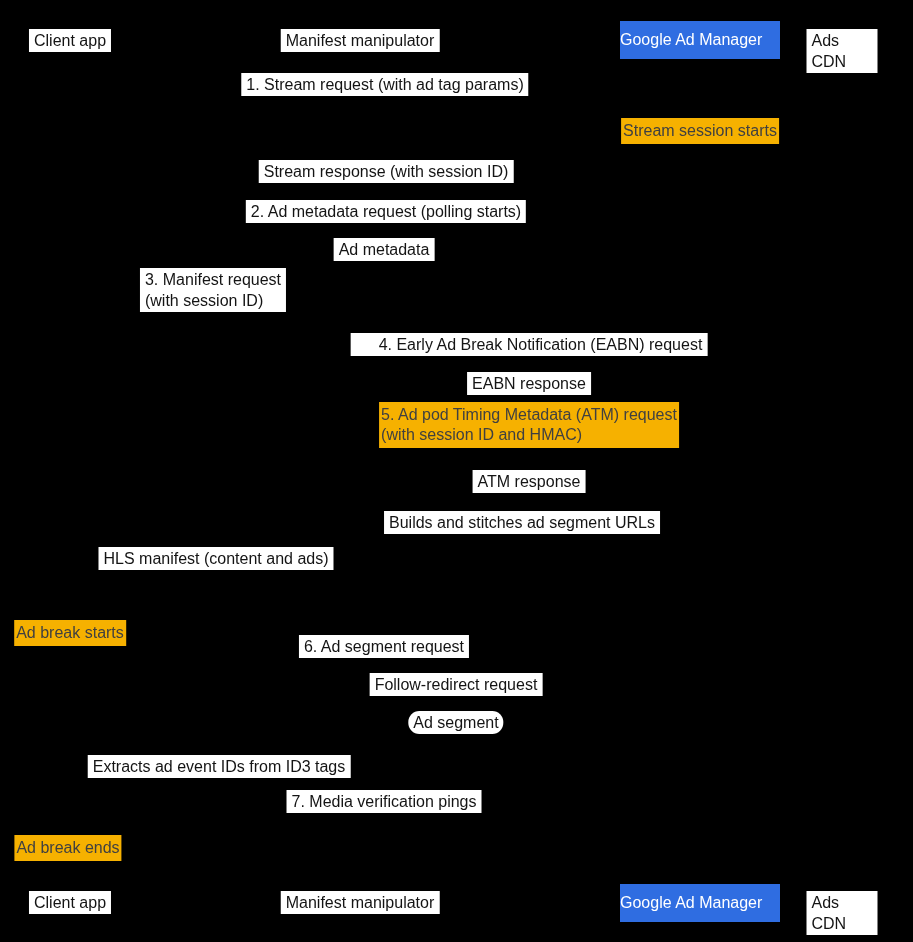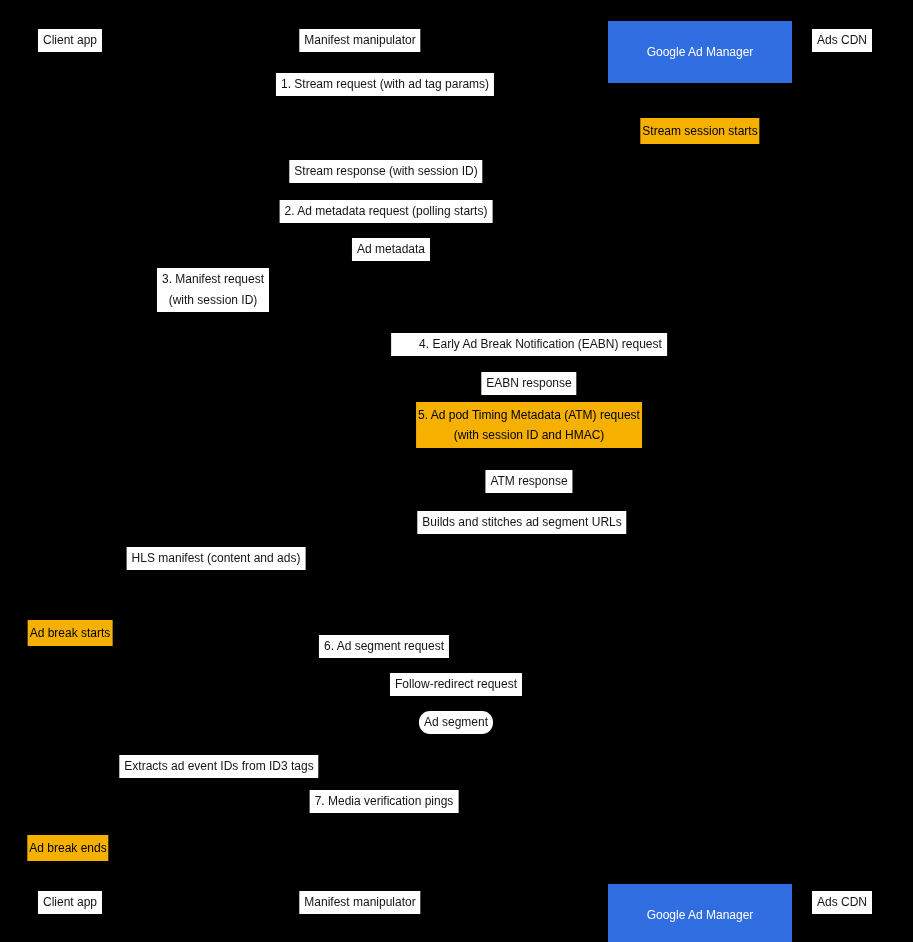--- a/index.html
+++ b/index.html
@@ -13,59 +13,58 @@
     height: 942px;
     background: #000000;
     font-family: "Liberation Sans", sans-serif;
     overflow: hidden;
   }
   .label {
     position: absolute;
     transform: translateX(-50%);
     background: #ffffff;
     color: #141414;
-    font-size: 12px;
+    font-size: 16px;
     line-height: 21px;
     padding: 1px 5px;
     white-space: pre-line;
-    text-align: center;
   }
   .label.note {
     background: #F6B100;
-    color: #000000;
+    color: #404040;
     line-height: 20px;
     padding: 3px 2px;
   }
   .label.highlight {
     background: #2F6DE1;
     color: #ffffff;
     width: 160px;
     height: 38px;
     line-height: 38px;
-    padding: 12px;
+    padding: 0;
     white-space: nowrap;
   }
 </style>
 </head>
 <body>
 
 <div id="canvas">
     <div class="label" style="left: 70px; top: 29px;">Client app</div>
     <div class="label" style="left: 70px; top: 891px;">Client app</div>
     <div class="label" style="left: 360px; top: 29px;">Manifest manipulator</div>
     <div class="label" style="left: 360px; top: 891px;">Manifest manipulator</div>
     <div class="label highlight" style="left: 700px; top: 21px;">Google Ad Manager</div>
     <div class="label highlight" style="left: 700px; top: 884px;">Google Ad Manager</div>
     <div class="label" style="left: 842px; top: 29px;">Ads CDN</div>
     <div class="label" style="left: 842px; top: 891px;">Ads CDN</div>
     <div class="label" style="left: 385px; top: 73px;">1. Stream request (with ad tag params)</div>
     <div class="label note" style="left: 700px; top: 118px;">Stream session starts</div>
     <div class="label" style="left: 386px; top: 160px;">Stream response (with session ID)</div>
     <div class="label" style="left: 386px; top: 200px;">2. Ad metadata request (polling starts)</div>
-    <div class="label" style="left: 384px; top: 238px; margin-left: 7px;">Ad metadata</div>
+    <div class="label" style="left: 384px; top: 238px;">Ad metadata</div>
     <div class="label" style="left: 213px; top: 268px;">3. Manifest request
 (with session ID)</div>
     <div class="label" style="left: 529px; top: 333px; padding-left: 28px;">4. Early Ad Break Notification (EABN) request</div>
     <div class="label" style="left: 529px; top: 372px;">EABN response</div>
     <div class="label note" style="left: 529px; top: 402px;">5. Ad pod Timing Metadata (ATM) request
 (with session ID and HMAC)</div>
     <div class="label" style="left: 529px; top: 470px;">ATM response</div>
     <div class="label" style="left: 522px; top: 511px;">Builds and stitches ad segment URLs</div>
     <div class="label" style="left: 216px; top: 547px;">HLS manifest (content and ads)</div>
     <div class="label note" style="left: 70px; top: 592px; margin-top: 28px;">Ad break starts</div>

